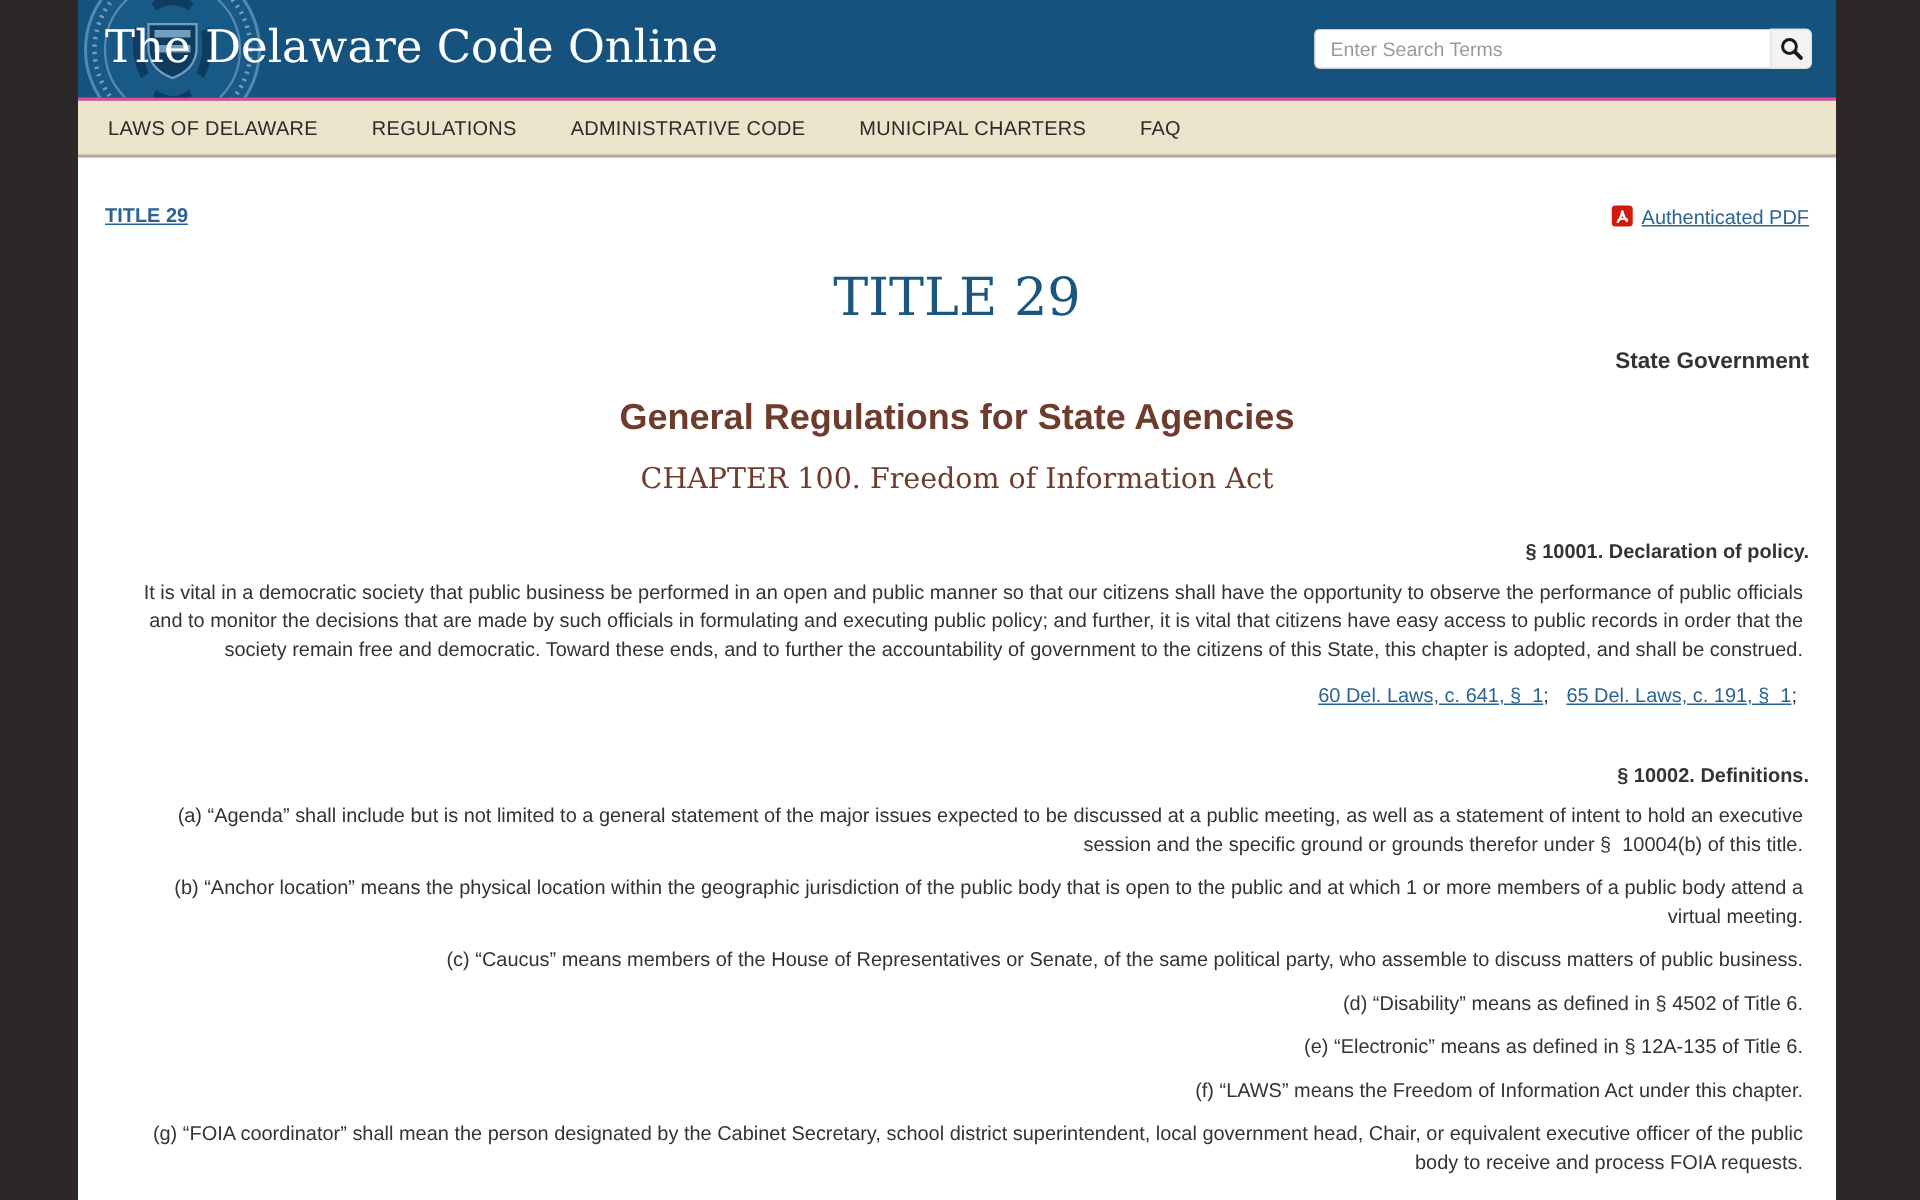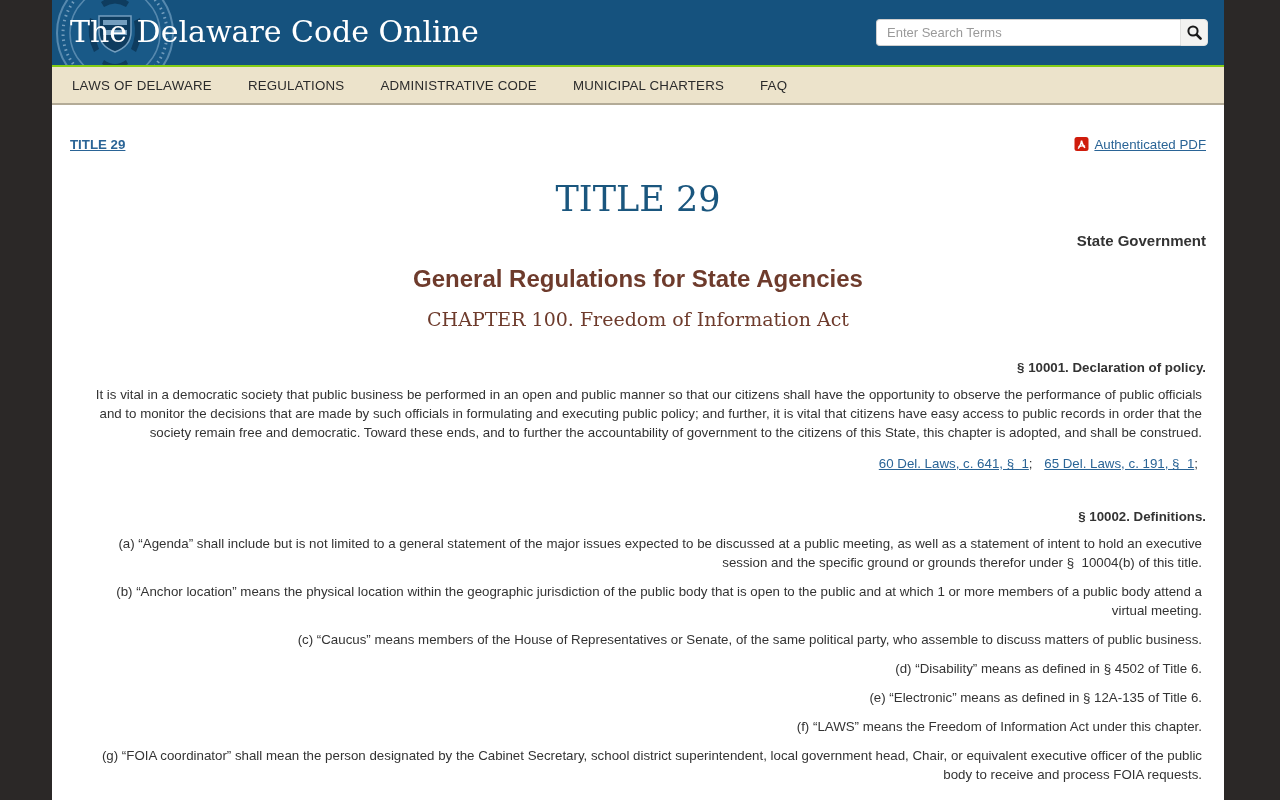--- a/index.html
+++ b/index.html
@@ -7,21 +7,21 @@
   body {
     background:#2b2827;
     font-family:"Liberation Sans", sans-serif;
     width:1280px; height:800px; overflow:hidden;
   }
   .frame { width:1172px; margin-left:52px; height:800px; background:#ffffff; }
 
   
   .site-header {
     position:relative; height:67px; background:#15527e;
-    border-bottom:2px solid #84cc16; overflow:hidden;
+    border-bottom:2px solid #ec4899; overflow:hidden;
   }
   .seal { position:absolute; left:2px; top:-28px; opacity:.9; }
   .site-title {
     position:absolute; left:18px; top:0; margin:0;
     font-family:"DejaVu Serif", serif; font-weight:400;
     font-size:30px; color:#ffffff; line-height:63px; white-space:nowrap;
   }
   .search-box { position:absolute; right:16px; top:19px; display:flex; }
   .search-input {
     width:304px; height:27px; border:1px solid #cfcfcf; border-right:none;

